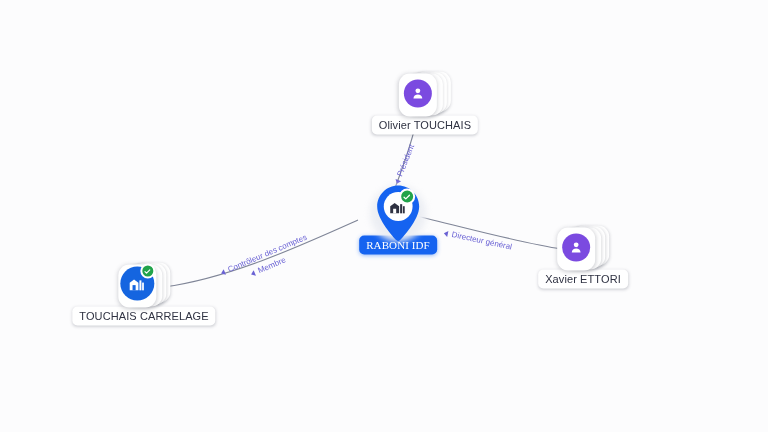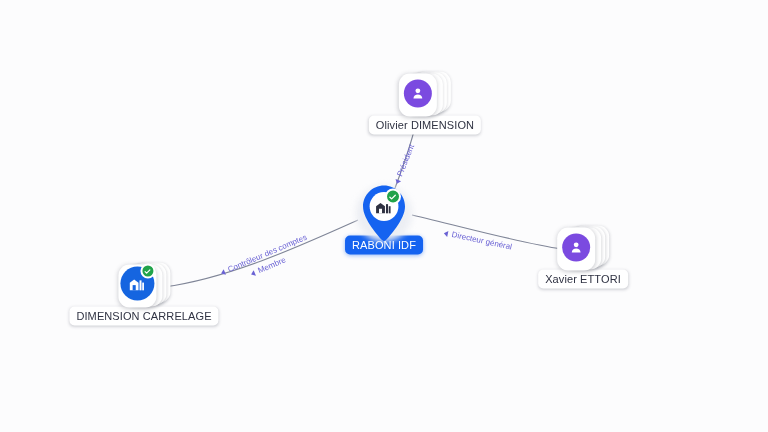--- a/index.html
+++ b/index.html
@@ -195,21 +195,21 @@
       <div class="stack-card c2"></div>
       <div class="stack-card c1"></div>
       <div class="stack-card c0"></div>
       <div class="avatar-circle">
         <svg width="16" height="16" viewBox="0 0 24 24">
           <circle cx="12" cy="8" r="3.6" fill="#ffffff"></circle>
           <path d="M5.4 19.5c0-3.7 3-6 6.6-6s6.6 2.3 6.6 6z" fill="#ffffff"></path>
         </svg>
       </div>
     </div>
-    <div class="node-label">Olivier DIMENSION</div>
+    <div class="node-label">Olivier TOUCHAIS</div>
   </div>
 
   <div class="node" style="left:583px; top:256px;text-align:right;">
     <div class="person-stack">
       <div class="stack-card c3"></div>
       <div class="stack-card c2"></div>
       <div class="stack-card c1"></div>
       <div class="stack-card c0"></div>
       <div class="avatar-circle">
         <svg width="16" height="16" viewBox="0 0 24 24">
@@ -234,24 +234,24 @@
           <rect x="18.7" y="10.2" width="2.2" height="9.8" fill="#ffffff"></rect>
           <rect x="6.6" y="13.4" width="3.9" height="6.6" fill="#1565e0"></rect>
         </svg>
       </div>
       <div class="badge-check" style="left:22px; top:3px;">
         <svg width="8" height="8" viewBox="0 0 24 24">
           <path d="M5 12.5l4.6 4.6L19.4 7.4" fill="none" stroke="#ffffff" stroke-width="3.4" stroke-linecap="round" stroke-linejoin="round"></path>
         </svg>
       </div>
     </div>
-    <div class="node-label">DIMENSION CARRELAGE</div>
-  </div>
-
-  <div class="node" style="left:384px; top:219px;">
+    <div class="node-label">TOUCHAIS CARRELAGE</div>
+  </div>
+
+  <div class="node" style="left:398px; top:219px;font-family:Liberation Serif, serif;">
     <div class="pin-wrap">
       <div class="pin-halo"></div>
       <svg width="48" height="60" viewBox="0 0 48 60" style="position:absolute; left:8px; top:0;">
         <path d="M24 2C12.4 2 3 11.4 3 23c0 13.2 16.4 31 19.1 33.6a2.7 2.7 0 0 0 3.8 0C28.6 54 45 36.2 45 23 45 11.4 35.6 2 24 2z" fill="#1563f0"></path>
         <circle cx="24" cy="23" r="14.4" fill="#ffffff"></circle>
       </svg>
       <svg width="19" height="19" viewBox="0 0 24 24" style="position:absolute; left:22px; top:14px;">
         <path d="M2.6 20V11.2L8.2 7 13.8 11.2V20z" fill="#2f3242"></path>
         <rect x="15.1" y="8.4" width="2.6" height="11.6" fill="#2f3242"></rect>
         <rect x="18.6" y="11" width="2.3" height="9" fill="#2f3242"></rect>

